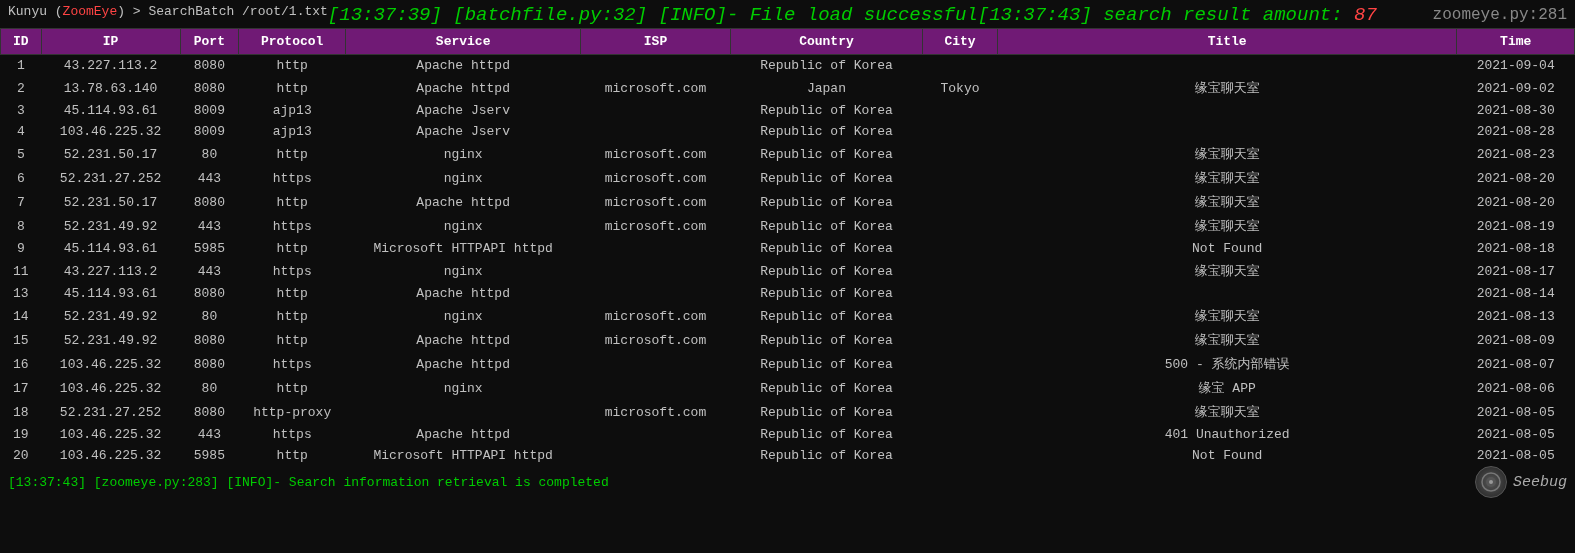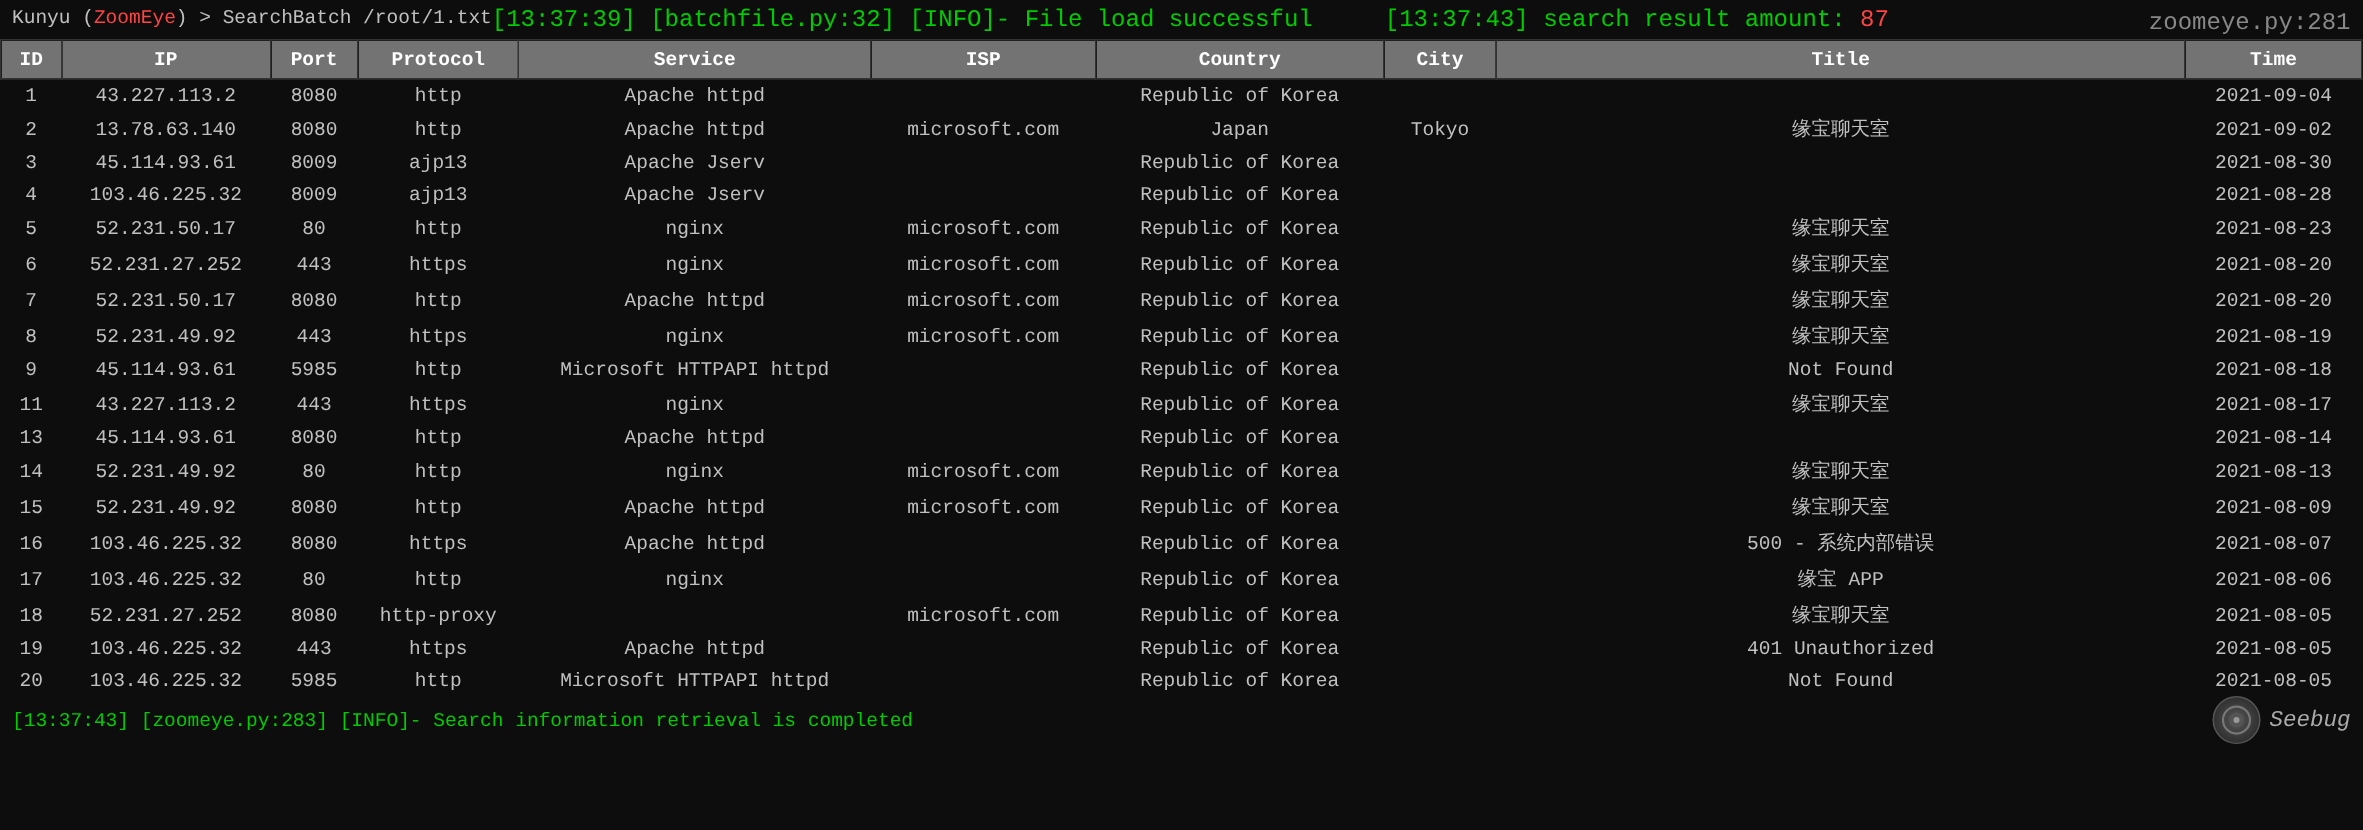--- a/index.html
+++ b/index.html
@@ -28,40 +28,41 @@
       display: flex;
       flex-direction: row;
     }
     .prompt-line {
       color: #c0c0c0;
       white-space: nowrap;
     }
     .info-line {
       color: #00cc00;
       white-space: nowrap;
-      font-size: 16px;
+      font-size: 19px;
+      font-style: italic;
     }
     .top-right {
       color: #888;
       font-size: 16px;
       padding-top: 2px;
       white-space: nowrap;
     }
     
     .table-container {
       width: 100%;
       padding: 0 0;
     }
     table {
       width: 100%;
       border-collapse: collapse;
       table-layout: fixed;
     }
     thead tr {
-      background-color: #737373;
+      background-color: #701a75;
     }
     thead th {
       color: #ffffff;
       font-weight: bold;
       text-align: center;
       padding: 5px 4px;
       border: 1px solid #333;
       white-space: nowrap;
       overflow: hidden;
     }
@@ -134,21 +135,21 @@
 
 <div class="terminal">
 
   <div class="top-bar">
     <div class="top-left">
       <div class="prompt-line">
         <span style="color:#c0c0c0;">Kunyu (</span><span style="color:#ff4444;">ZoomEye</span><span style="color:#c0c0c0;">) &gt; SearchBatch /root/1.txt</span>
       </div>
       <div class="info-line">[13:37:39] [batchfile.py:32] [INFO]- File load successful</div>
       <div class="info-line">
-        <span style="color:#00cc00;margin-left:48px;">[13:37:43] search result amount: </span><span style="color:#ff4444;">87</span>
+        <span style="color:#00cc00;">[13:37:43] search result amount: </span><span style="color:#ff4444;">87</span>
       </div>
     </div>
     <div class="top-right">zoomeye.py:281</div>
   </div>
 
   <div class="table-container">
     <table>
       <colgroup>
         <col class="col-id">
         <col class="col-ip">

